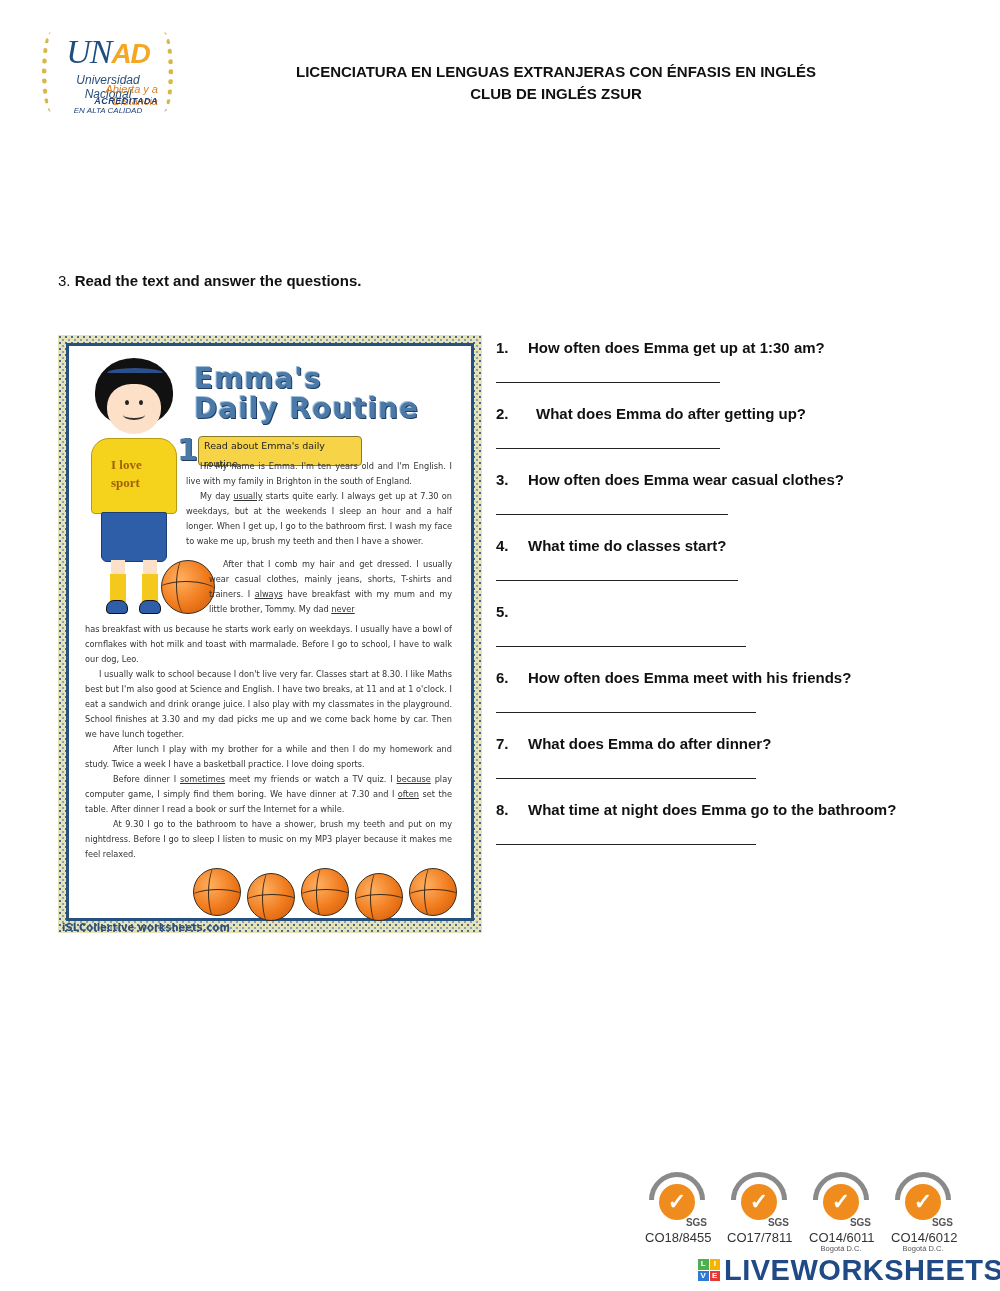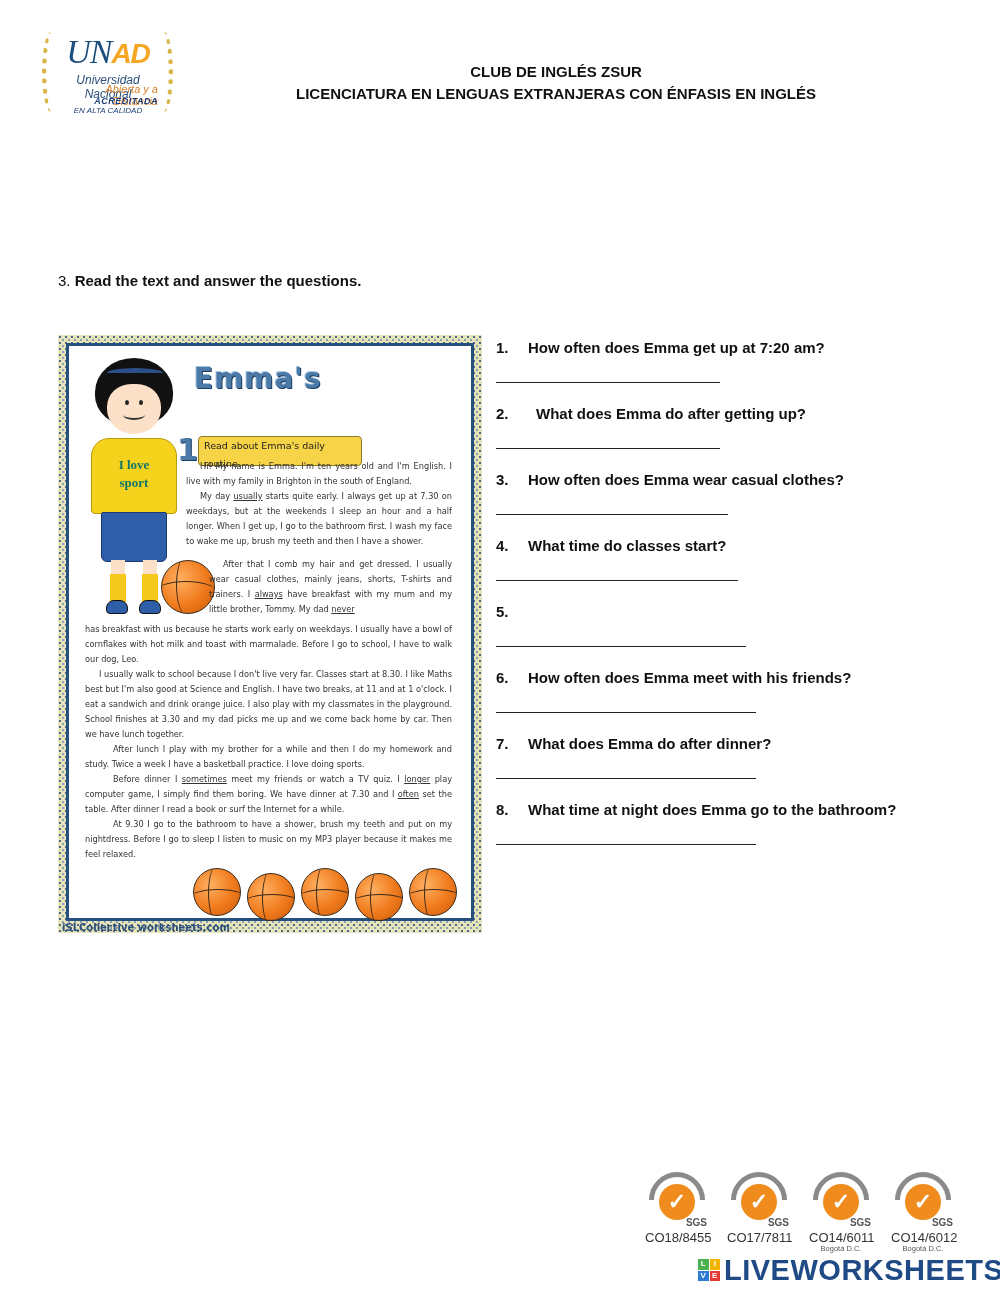--- a/index.html
+++ b/index.html
@@ -48,21 +48,21 @@
 
   
   .girl { position: absolute; left: 20px; top: 8px; width: 90px; height: 270px; }
   .girl .hair { position: absolute; left: 6px; top: 4px; width: 78px; height: 68px; background: #111; border-radius: 50% 50% 45% 45%; }
   .girl .band { position: absolute; left: 18px; top: 14px; width: 56px; height: 10px; border-top: 5px solid #2c4f8a; border-radius: 50% 50% 0 0; }
   .girl .face { position: absolute; left: 18px; top: 30px; width: 54px; height: 50px; background: #fde0c8; border-radius: 45% 45% 50% 50%; }
   .girl .eyeL, .girl .eyeR { position: absolute; top: 46px; width: 4px; height: 5px; background: #222; border-radius: 50%; }
   .girl .eyeL { left: 36px; } .girl .eyeR { left: 50px; }
   .girl .smile { position: absolute; left: 34px; top: 56px; width: 22px; height: 10px; border-bottom: 2px solid #333; border-radius: 0 0 50% 50%; }
   .girl .shirt { position: absolute; left: 2px; top: 84px; width: 86px; height: 76px; background: #f5d21b; border-radius: 18px 18px 4px 4px; border: 1px solid #b99b10; }
-  .girl .shirt-text { position: absolute; left: 22px; top: 102px; width: 46px; font-family: "Liberation Serif", serif; font-weight: bold; font-size: 13px; line-height: 18px; color: #0f766e; text-align: center; }
+  .girl .shirt-text { position: absolute; left: 22px; top: 102px; width: 46px; font-family: "Liberation Serif", serif; font-weight: bold; font-size: 13px; line-height: 18px; color: #a16207; }
   .girl .shorts { position: absolute; left: 12px; top: 158px; width: 66px; height: 50px; background: #2f5ea8; border-radius: 2px 2px 6px 6px; border: 1px solid #1b3b73; }
   .girl .legL, .girl .legR { position: absolute; top: 206px; width: 14px; height: 22px; background: #fde0c8; }
   .girl .legL { left: 22px; } .girl .legR { left: 54px; }
   .girl .sockL, .girl .sockR { position: absolute; top: 220px; width: 16px; height: 28px; background: #f5c91b; }
   .girl .sockL { left: 21px; } .girl .sockR { left: 53px; }
   .girl .shoeL, .girl .shoeR { position: absolute; top: 246px; width: 22px; height: 14px; background: #2f5ea8; border-radius: 8px 8px 4px 4px; border: 1px solid #111; }
   .girl .shoeL { left: 17px; } .girl .shoeR { left: 50px; }
 
   .ball { position: absolute; width: 48px; height: 48px; border-radius: 50%; background: radial-gradient(circle at 35% 35%, #ffb061, #f07a1c 55%, #c85a0c); border: 1.5px solid #3a2a1a; overflow: hidden; }
   .ball::before { content: ""; position: absolute; left: -6px; top: 20px; width: 60px; height: 20px; border-top: 1.5px solid #3a2a1a; border-radius: 50%; }
@@ -97,22 +97,22 @@
   <div class="laurel left"></div>
   <div class="laurel right"></div>
   <div class="brand"><span class="un">UN</span><span class="ad">AD</span></div>
   <div class="l1">Universidad Nacional</div>
   <div class="l2">Abierta y a Distancia</div>
   <div class="l3">ACREDITADA</div>
   <div class="l4">EN ALTA CALIDAD</div>
 </div>
 
 <div class="header">
+  <div>LICENCIATURA EN LENGUAS EXTRANJERAS CON ÉNFASIS EN INGLÉS</div>
   <div>CLUB DE INGLÉS ZSUR</div>
-  <div>LICENCIATURA EN LENGUAS EXTRANJERAS CON ÉNFASIS EN INGLÉS</div>
 </div>
 
 <div class="instruction">
   <span>3.</span>
   <b>Read the text and answer the questions.</b>
 </div>
 
 <div class="sheet">
   <div class="inner">
     <div class="girl">
@@ -127,56 +127,57 @@
       <div class="shorts"></div>
       <div class="legL"></div>
       <div class="legR"></div>
       <div class="sockL"></div>
       <div class="sockR"></div>
       <div class="shoeL"></div>
       <div class="shoeR"></div>
     </div>
 
     <div class="title-em">Emma's</div>
+    <div class="title-em title-em2">Daily Routine</div>
     <div class="step-num">1</div>
     <div class="read-box">Read about Emma's daily routine.</div>
 
     <div class="story story-top">
       <p>Hi! My name is Emma. I'm ten years old and I'm English. I live with my family in Brighton in the south of England.</p>
       <p><span>My day </span><u>usually</u><span> starts quite early. I always get up at 7.30 on weekdays, but at the weekends I sleep an hour and a half longer. When I get up, I go to the bathroom first. I wash my face to wake me up, brush my teeth and then I have a shower.</span></p>
     </div>
 
     <div class="ball ball-big"></div>
 
     <div class="story story-mid" style="height:66px; overflow:hidden;">
       <p><span>After that I comb my hair and get dressed. I usually wear casual clothes, mainly jeans, shorts, T-shirts and trainers. I </span><u>always</u><span> have breakfast with my mum and my little brother, Tommy. My dad </span><u>never</u></p>
     </div>
 
     <div class="story story-bot">
       <p style="text-indent:0"> has breakfast with us because he starts work early on weekdays. I usually have a bowl of cornflakes with hot milk and toast with marmalade. Before I go to school, I have to walk our dog, Leo.</p>
       <p>I usually walk to school because I don't live very far. Classes start at 8.30. I like Maths best but I'm also good at Science and English. I have two breaks, at 11 and at 1 o'clock. I eat a sandwich and drink orange juice. I also play with my classmates in the playground. School finishes at 3.30 and my dad picks me up and we come back home by car. Then we have lunch together.</p>
       <p style="text-indent:28px">After lunch I play with my brother for a while and then I do my homework and study. Twice a week I have a basketball practice. I love doing sports.</p>
-      <p style="text-indent:28px"><span>Before dinner I </span><u>sometimes</u><span> meet my friends or watch a TV quiz. I </span><u>longer</u><span> play computer game, I simply find them boring. We have dinner at 7.30 and I </span><u>often</u><span> set the table. After dinner I read a book or surf the Internet for a while.</span></p>
+      <p style="text-indent:28px"><span>Before dinner I </span><u>sometimes</u><span> meet my friends or watch a TV quiz. I </span><u>because</u><span> play computer game, I simply find them boring. We have dinner at 7.30 and I </span><u>often</u><span> set the table. After dinner I read a book or surf the Internet for a while.</span></p>
       <p style="text-indent:28px">At 9.30 I go to the bathroom to have a shower, brush my teeth and put on my nightdress. Before I go to sleep I listen to music on my MP3 player because it makes me feel relaxed.</p>
     </div>
 
     <div class="ball" style="left:124px; top:522px;"></div>
     <div class="ball" style="left:178px; top:527px;"></div>
     <div class="ball" style="left:232px; top:522px;"></div>
     <div class="ball" style="left:286px; top:527px;"></div>
     <div class="ball" style="left:340px; top:522px;"></div>
   </div>
   <div class="footer-mark">iSLCollective worksheets.com</div>
 </div>
 
 <div class="questions">
   <div>
     <div class="q">
         <span class="n">1.</span>
-        <span>How often does Emma get up at 7:20 am?</span>
+        <span>How often does Emma get up at 1:30 am?</span>
       </div>
     <div class="ans" style="width:224px"></div>
   </div>
   <div>
     <div class="q">
         <span class="n" style="width:40px">2.</span>
         <span>What does Emma do after getting up?</span>
       </div>
     <div class="ans" style="width:224px"></div>
   </div>

